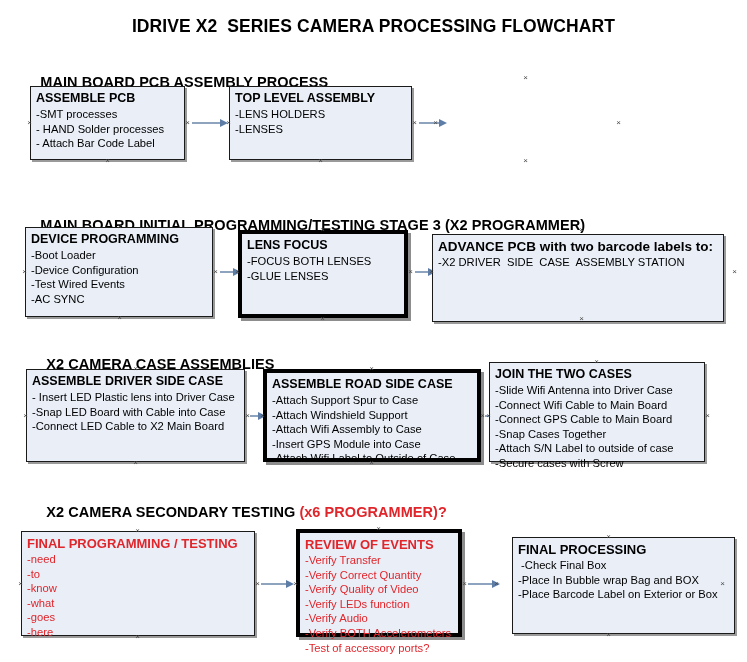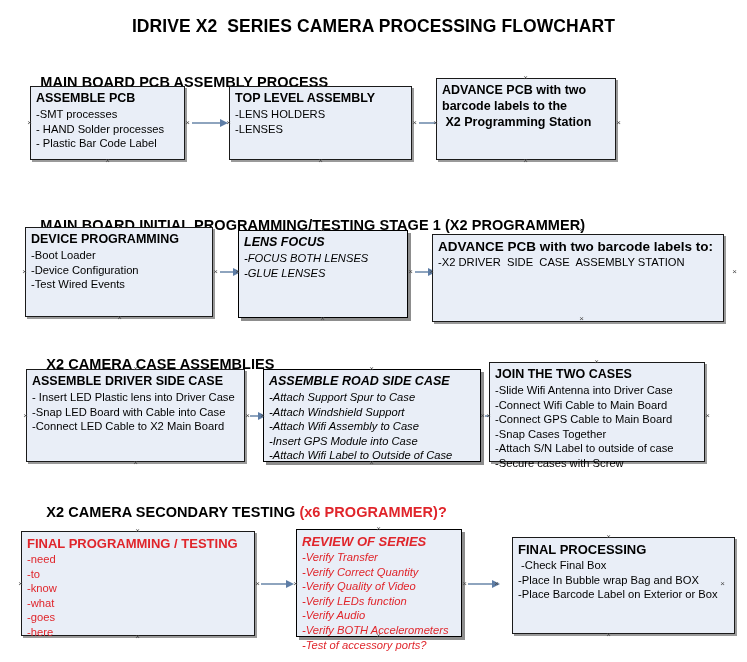--- a/index.html
+++ b/index.html
@@ -44,23 +44,22 @@
   
   .box {
     box-sizing: border-box;
     background: #e9eef7;
     border: 1px solid #1a1a1a;
     box-shadow: 2px 2px 0 0 #9a9a9a;
     padding: 4px 5px 3px 5px;
     overflow: visible;
   }
   .box.shadow-heavy {
-    border: 1px solid #000000;
+    border: 4px solid #000000;
     box-shadow: 3px 3px 0 0 #8d8d8d;
-    font-style: italic;
   }
   .box-title {
     font-size: 12.5px;
     font-weight: bold;
     line-height: 15px;
     white-space: pre;
     margin-bottom: 1px;
   }
   .box-title.big {
     font-size: 13px;
@@ -107,21 +106,21 @@
   <div class="abs doc-title">IDRIVE X2  SERIES CAMERA PROCESSING FLOWCHART</div>
 
   <div class="abs section-title" style="left:24px; top:58px;">
     <span>MAIN BOARD PCB ASSEMBLY PROCESS</span>
   </div>
 
   <div class="abs box" style="left:30px; top:86px; width:155px; height:74px;">
     <div class="box-title">ASSEMBLE PCB</div>
     <div class="box-line">-SMT processes</div>
     <div class="box-line">- HAND Solder processes</div>
-    <div class="box-line">- Plastic Bar Code Label</div>
+    <div class="box-line">- Attach Bar Code Label</div>
   </div>
   <div class="abs handle" style="left:26px; top:119px;"></div>
   <div class="abs handle" style="left:104px; top:82px;"></div>
   <div class="abs handle" style="left:104px; top:157px;"></div>
 
   <div class="abs handle" style="left:184px; top:119px;"></div>
   <div class="abs conn" style="left:192px; top:122px; width:29px;"></div>
   <div class="abs conn-arrow" style="left:220px; top:119px;"></div>
 
   <div class="abs box" style="left:229px; top:86px; width:183px; height:74px;">
@@ -130,39 +129,35 @@
     <div class="box-line">-LENSES</div>
   </div>
   <div class="abs handle" style="left:225px; top:119px;"></div>
   <div class="abs handle" style="left:317px; top:82px;"></div>
   <div class="abs handle" style="left:317px; top:157px;"></div>
 
   <div class="abs handle" style="left:411px; top:119px;"></div>
   <div class="abs conn" style="left:419px; top:122px; width:21px;"></div>
   <div class="abs conn-arrow" style="left:439px; top:119px;"></div>
 
-  <div class="abs box" style="left:436px; top:78px; width:180px; height:82px;">
-    <div class="box-title">ADVANCE PCB with two</div>
-    <div class="box-title">barcode labels to the</div>
-    <div class="box-title"> X2 Programming Station</div>
-  </div>
   <div class="abs handle" style="left:432px; top:119px;"></div>
   <div class="abs handle" style="left:522px; top:74px;"></div>
   <div class="abs handle" style="left:522px; top:157px;"></div>
   <div class="abs handle" style="left:615px; top:119px;"></div>
 
   <div class="abs section-title" style="left:24px; top:201px;">
-    <span>MAIN BOARD INITIAL PROGRAMMING/TESTING STAGE 1 (X2 PROGRAMMER)</span>
+    <span>MAIN BOARD INITIAL PROGRAMMING/TESTING STAGE 3 (X2 PROGRAMMER)</span>
   </div>
 
   <div class="abs box" style="left:25px; top:227px; width:188px; height:90px;">
     <div class="box-title">DEVICE PROGRAMMING</div>
     <div class="box-line">-Boot Loader</div>
     <div class="box-line">-Device Configuration</div>
     <div class="box-line">-Test Wired Events</div>
+    <div class="box-line">-AC SYNC</div>
   </div>
   <div class="abs handle" style="left:21px; top:268px;"></div>
   <div class="abs handle" style="left:116px; top:223px;"></div>
   <div class="abs handle" style="left:116px; top:314px;"></div>
 
   <div class="abs handle" style="left:212px; top:268px;"></div>
   <div class="abs conn" style="left:220px; top:271px; width:14px;"></div>
   <div class="abs conn-arrow" style="left:233px; top:268px;"></div>
 
   <div class="abs box shadow-heavy" style="left:238px; top:230px; width:170px; height:88px;">
@@ -250,21 +245,21 @@
   </div>
   <div class="abs handle" style="left:17px; top:580px;"></div>
   <div class="abs handle" style="left:134px; top:527px;"></div>
   <div class="abs handle" style="left:134px; top:633px;"></div>
 
   <div class="abs handle" style="left:254px; top:580px;"></div>
   <div class="abs conn" style="left:261px; top:583px; width:26px;"></div>
   <div class="abs conn-arrow" style="left:286px; top:580px;"></div>
 
   <div class="abs box shadow-heavy red-text" style="left:296px; top:529px; width:166px; height:108px;">
-    <div class="box-title big">REVIEW OF SERIES</div>
+    <div class="box-title big">REVIEW OF EVENTS</div>
     <div class="box-line">-Verify Transfer</div>
     <div class="box-line">-Verify Correct Quantity</div>
     <div class="box-line">-Verify Quality of Video</div>
     <div class="box-line">-Verify LEDs function</div>
     <div class="box-line">-Verify Audio</div>
     <div class="box-line">-Verify BOTH Accelerometers</div>
     <div class="box-line">-Test of accessory ports?</div>
   </div>
   <div class="abs handle" style="left:292px; top:580px;"></div>
   <div class="abs handle" style="left:375px; top:525px;"></div>

